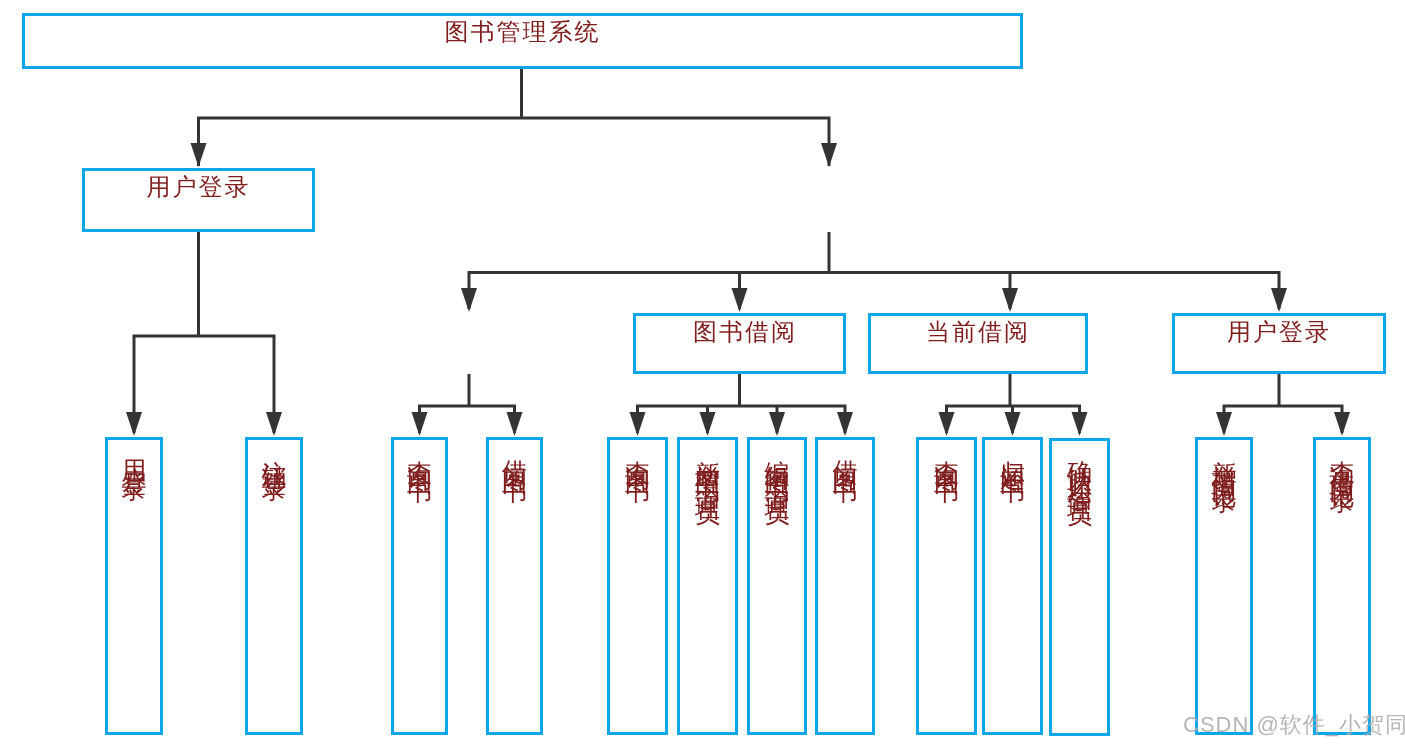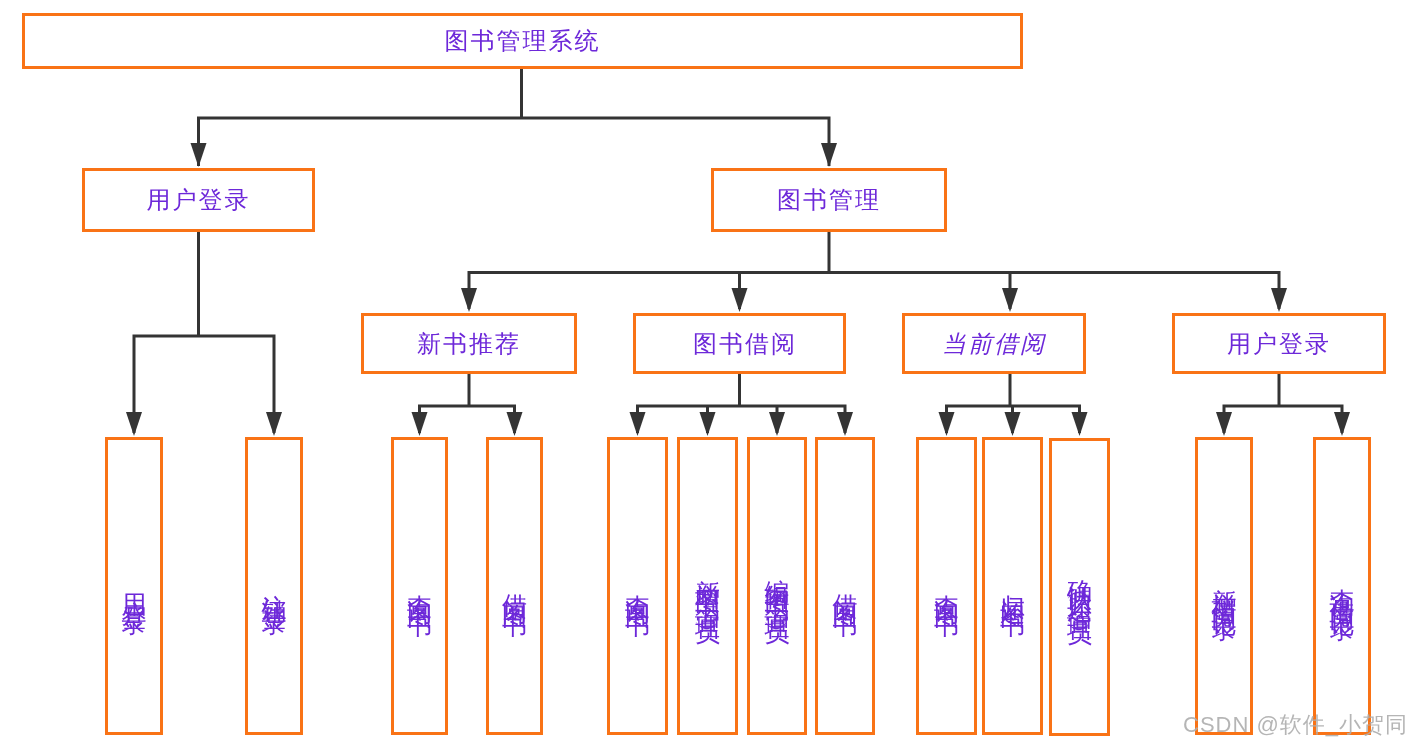--- a/index.html
+++ b/index.html
@@ -7,24 +7,24 @@
     position:relative;
     width:1405px;height:747px;
     background:#ffffff;
     font-family:"Liberation Sans", sans-serif;
     overflow:hidden;
   }
   .wires{position:absolute;left:0;top:0;z-index:1;}
   .node{
     position:absolute;
     box-sizing:border-box;
-    border:3px solid #f97316;
+    border:3px solid #0ea5e9;
     background:#ffffff;
-    display:flex;align-items:center;justify-content:center;
-    color:#6d28d9;
+    display:flex;align-items:flex-start;justify-content:center;
+    color:#7f1d1d;
     z-index:2;
   }
   .h-label{font-size:24px;letter-spacing:2px;white-space:nowrap;}
   .v-label{
     writing-mode:vertical-rl;
     text-orientation:mixed;
     font-size:25px;
     letter-spacing:6px;
     line-height:1;
     white-space:nowrap;
@@ -92,31 +92,25 @@
     </g>
   </svg>
 
   <div class="node" style="left:22px;top:13px;width:1001px;height:56px;">
     <span class="h-label">图书管理系统</span>
   </div>
 
   <div class="node" style="left:82px;top:168px;width:233px;height:64px;">
     <span class="h-label">用户登录</span>
   </div>
-  <div class="node" style="left:711px;top:168px;width:236px;height:64px;">
-    <span class="h-label">图书管理</span>
-  </div>
 
-  <div class="node" style="left:361px;top:313px;width:216px;height:61px;">
-    <span class="h-label">新书推荐</span>
-  </div>
   <div class="node" style="left:633px;top:313px;width:213px;height:61px;padding-left:11px;">
     <span class="h-label">图书借阅</span>
   </div>
-  <div class="node" style="left:902px;top:313px;width:184px;height:61px;font-style:italic;">
+  <div class="node" style="left:868px;top:313px;width:220px;height:61px;">
     <span class="h-label">当前借阅</span>
   </div>
   <div class="node" style="left:1172px;top:313px;width:214px;height:61px;">
     <span class="h-label">用户登录</span>
   </div>
 
   <div class="node" style="left:105px;top:437px;width:58px;height:298px;">
     <span class="v-label">用户登录</span>
   </div>
   <div class="node" style="left:245px;top:437px;width:58px;height:298px;">

